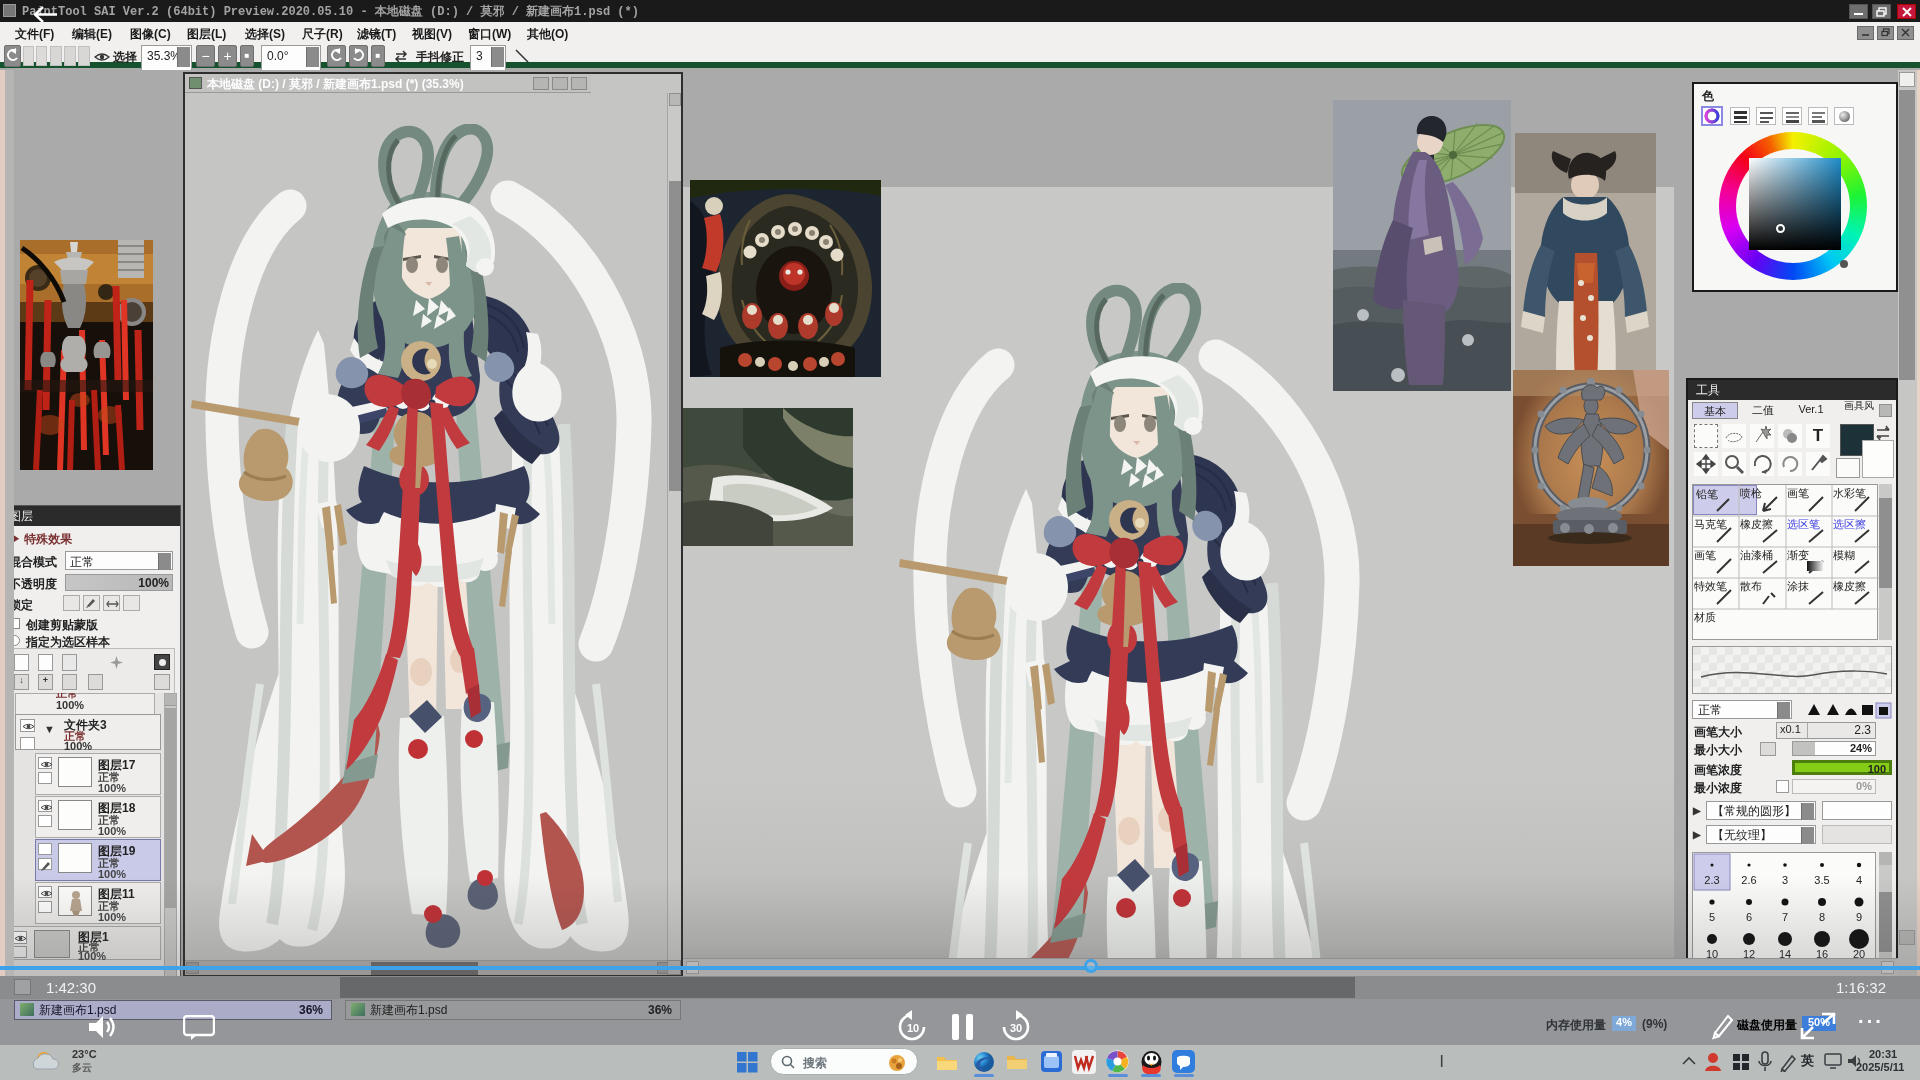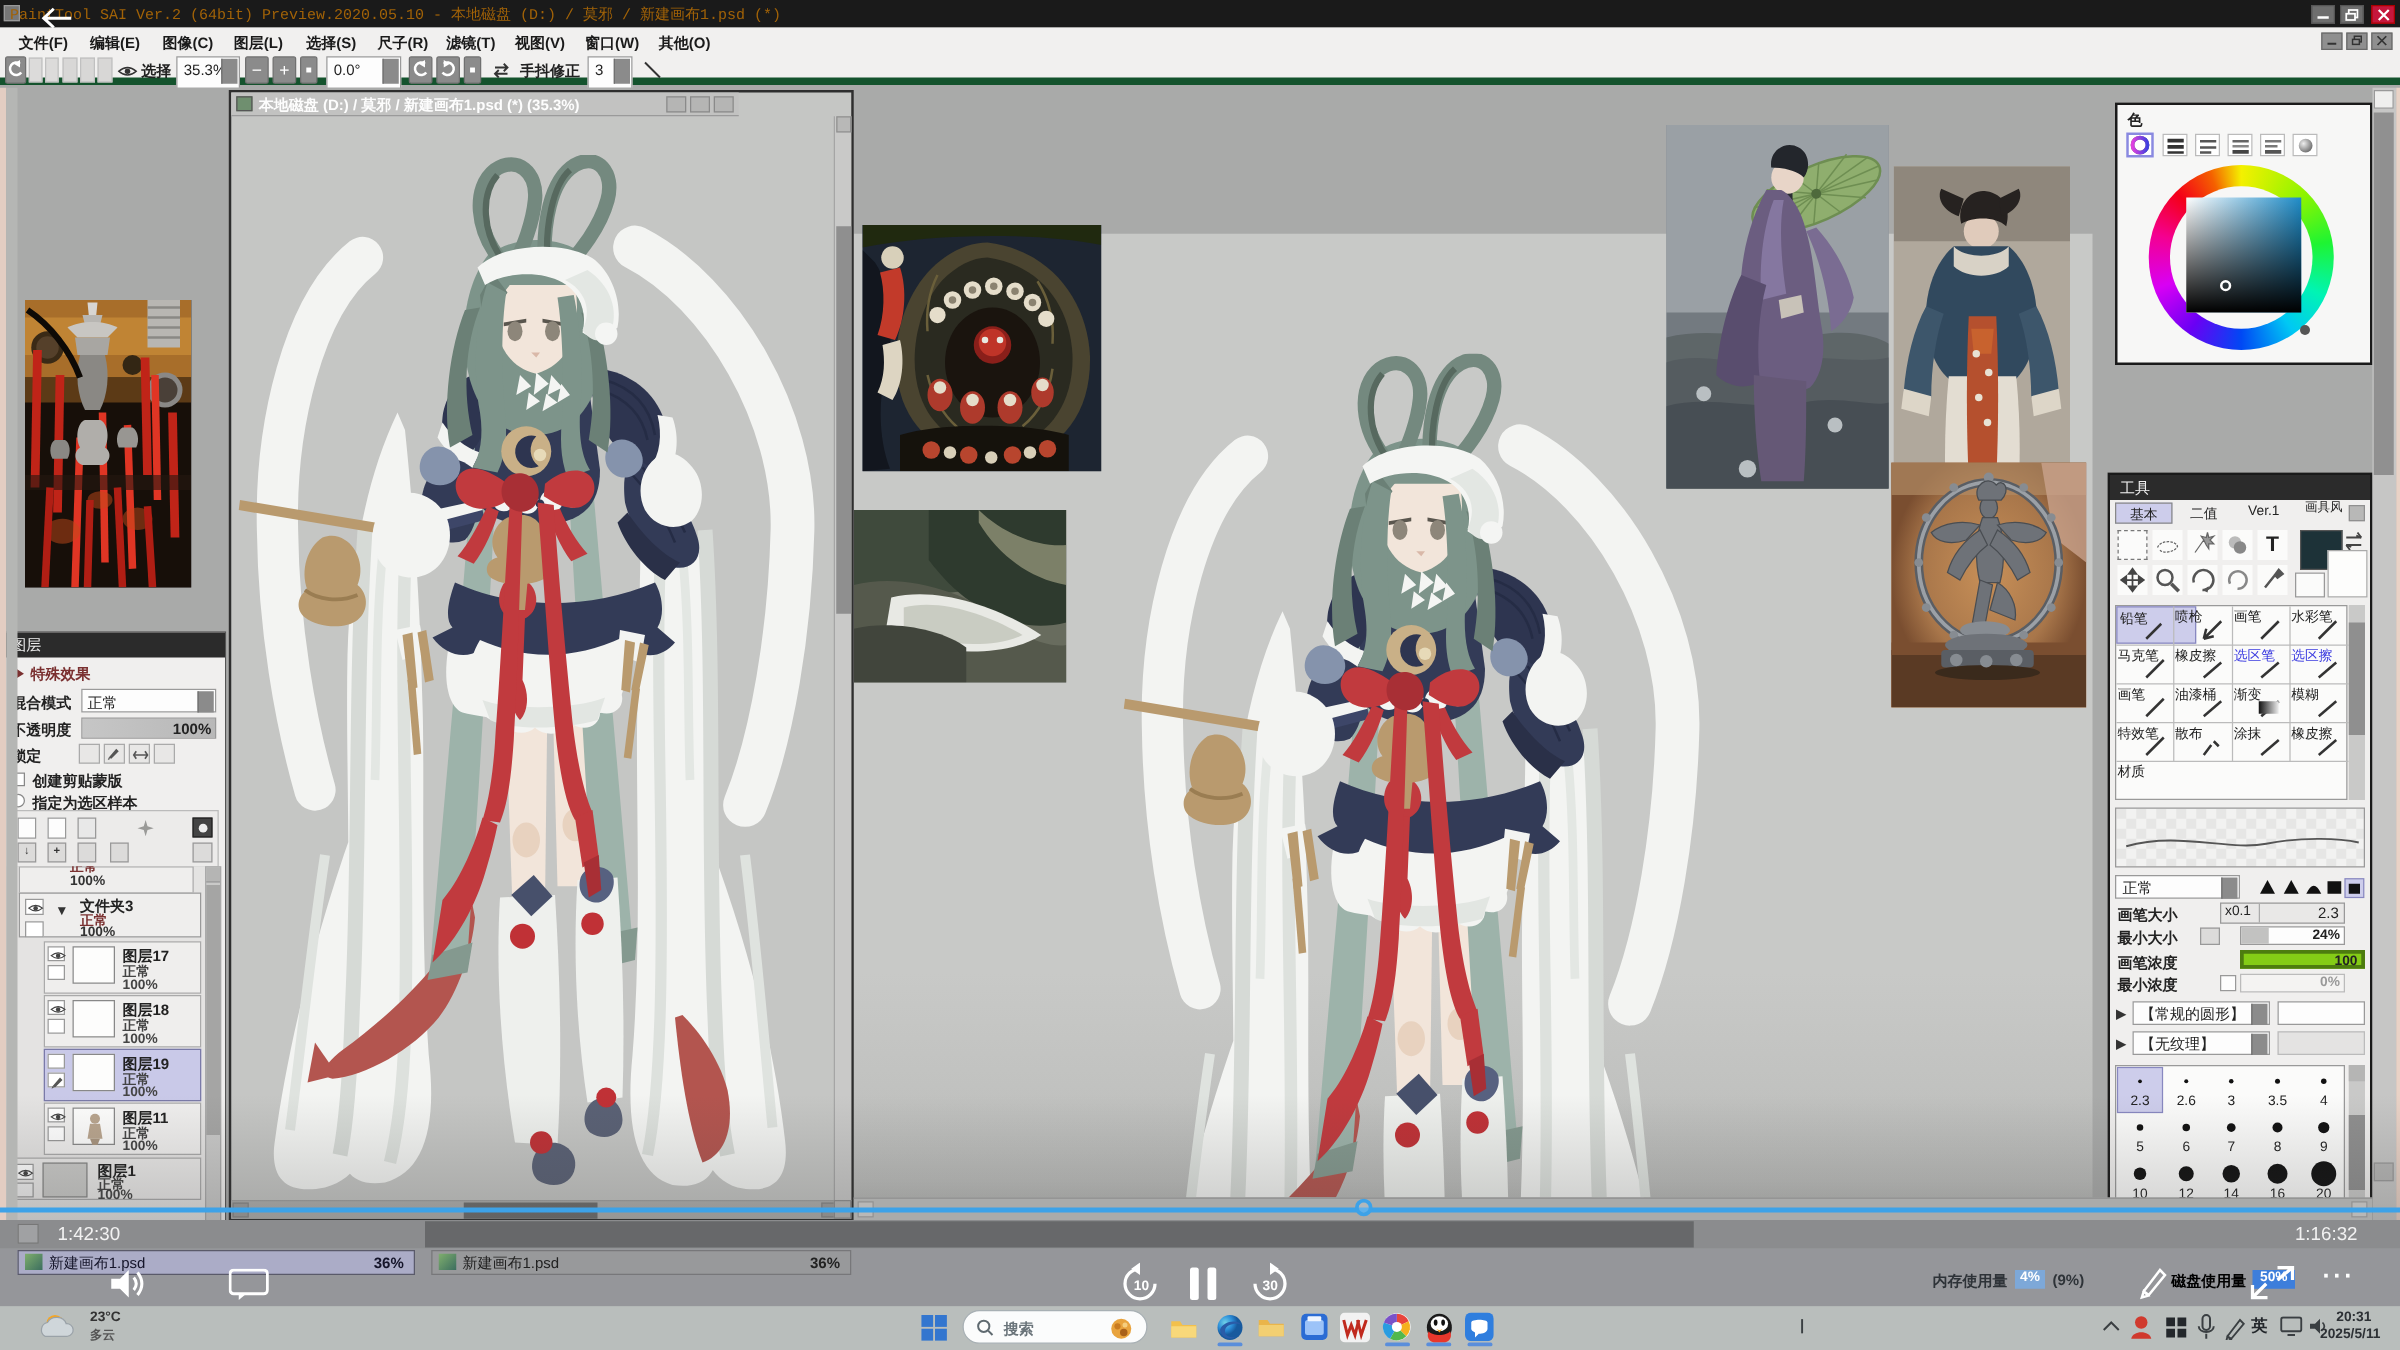--- a/index.html
+++ b/index.html
@@ -9,21 +9,21 @@
 .mb-btn{position:absolute;width:17px;height:14px;top:4px;text-align:center;line-height:12px;font-size:9px;color:#444;background:#8f8f8f;border:1px solid #6a6a6a}
 .tool-btn{position:absolute;height:22px;background:#8b8b8b;border:1px solid #707070;border-radius:2px;color:#fff;text-align:center;font-size:14px;line-height:20px}
 .tool-fld{position:absolute;height:36px;background:#fdfdfd;border:1px solid #9a9a9a;font-size:13px;color:#222;line-height:20px;padding-left:5px}
 .dd{position:absolute;width:13px;height:20px;background:#8b8b8b;border-left:1px solid #707070;right:1px;top:1px}
 .pnl-title{position:absolute;left:0;top:0;right:0;height:20px;background:#2b2b2b;color:#eee;font-size:12px;line-height:20px;padding-left:8px}
 </style></head><body>
 <div id="scr">
 
 <div class="abs" style="left:0;top:0;width:1920px;height:22px;background:#1a1a1a">
   <div class="abs" style="left:3px;top:4px;width:13px;height:13px;background:#777;border:1px solid #999"></div>
-  <div class="abs" style="left:8px;top:3px;color:#a16207;font-size:12px;font-weight:normal;font-family:'Liberation Mono',monospace">PaintTool SAI Ver.2 (64bit) Preview.2020.05.10 - 本地磁盘 (D:) / 莫邪 / 新建画布1.psd (*)</div>
+  <div class="abs" style="left:22px;top:3px;color:#a3a3a3;font-size:12px;font-weight:bold;font-family:'Liberation Mono',monospace">PaintTool SAI Ver.2 (64bit) Preview.2020.05.10 - 本地磁盘 (D:) / 莫邪 / 新建画布1.psd (*)</div>
   <div class="tb-btn" style="right:52px;background:#6e6e6e;border:1px solid #555"><svg width="11" height="9" style="margin-top:3px">
           <path d="M 1,6 L 10,6" stroke="#fff" stroke-width="2"></path>
         </svg></div>
   <div class="tb-btn" style="right:29px;background:#6e6e6e;border:1px solid #555"><svg width="11" height="10" style="margin-top:2px">
           <rect x="3" y="1" width="7" height="6" fill="none" stroke="#fff" stroke-width="1.4"></rect>
           <rect x="1" y="4" width="7" height="5" fill="#6e6e6e" stroke="#fff" stroke-width="1.4"></rect>
         </svg></div>
   <div class="tb-btn" style="right:4px;background:#c5173c;border:1px solid #a00"><svg width="10" height="10" style="margin-top:2px">
           <path d="M 1,1 L 9,9 M 9,1 L 1,9" stroke="#fff" stroke-width="1.8"></path>
         </svg></div>

